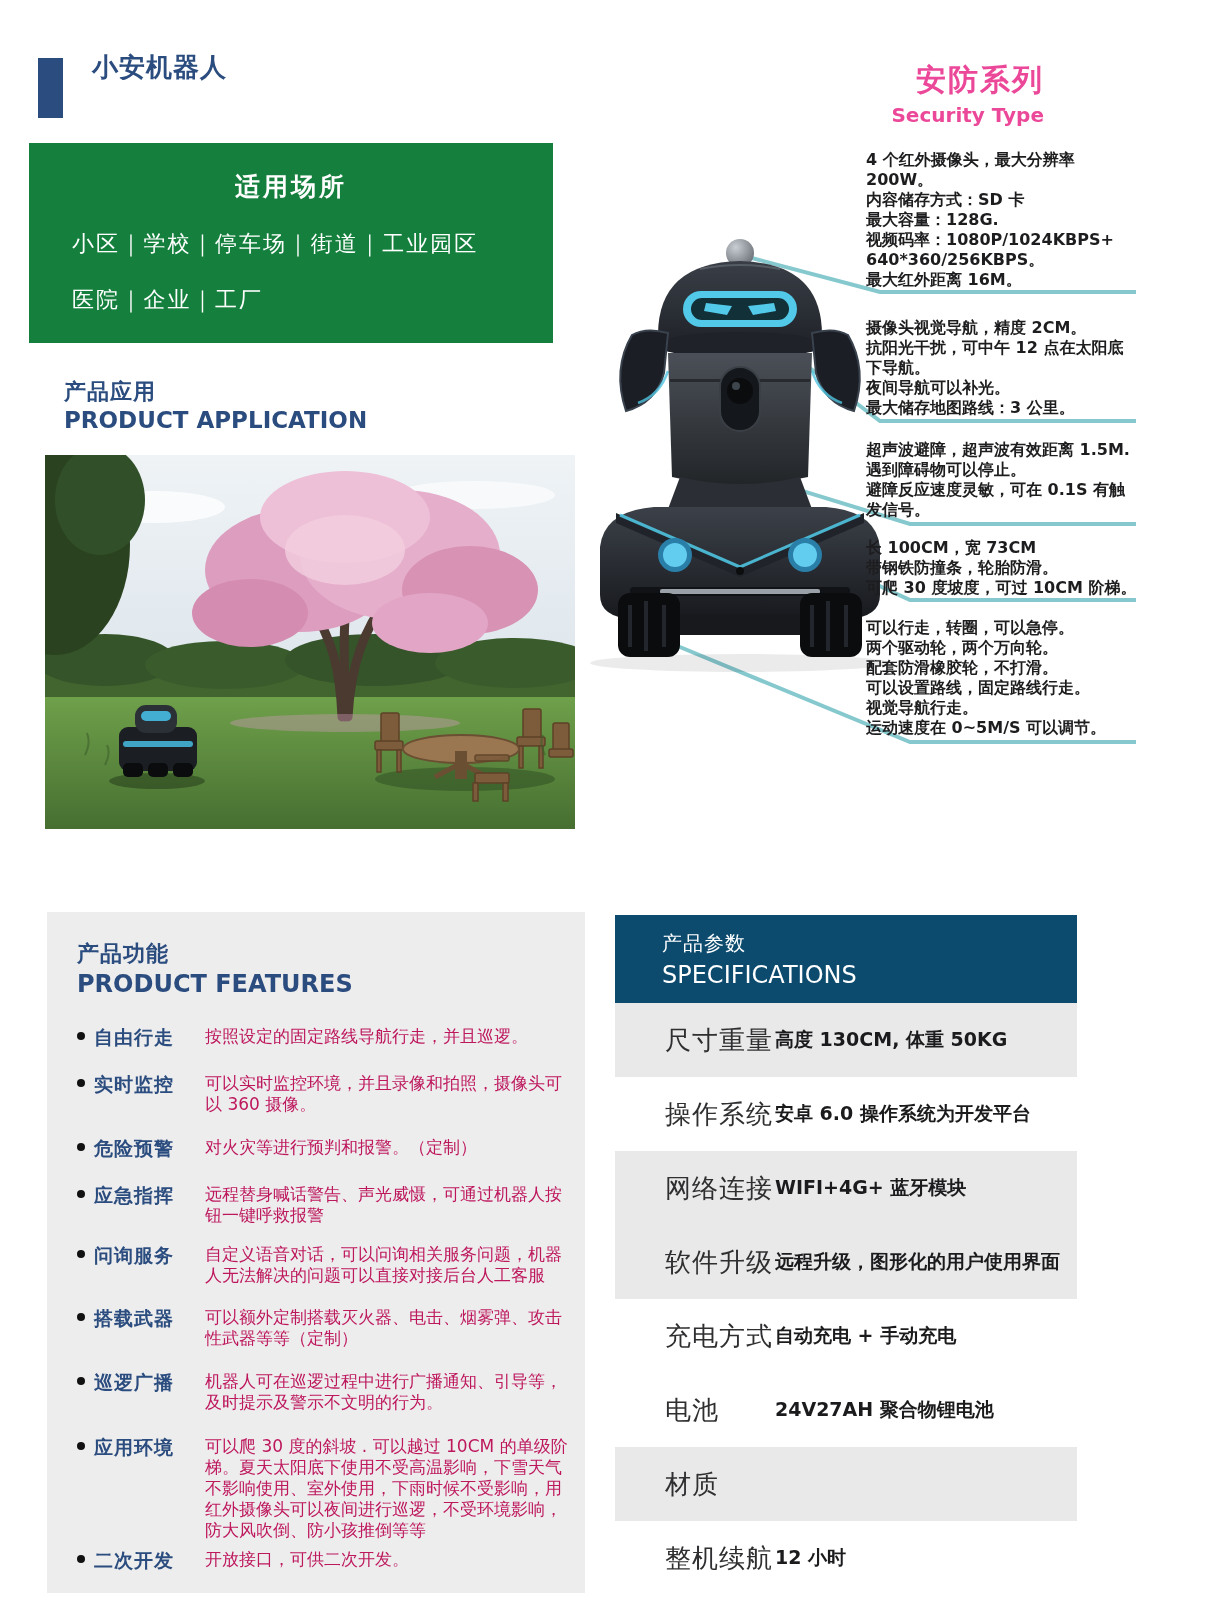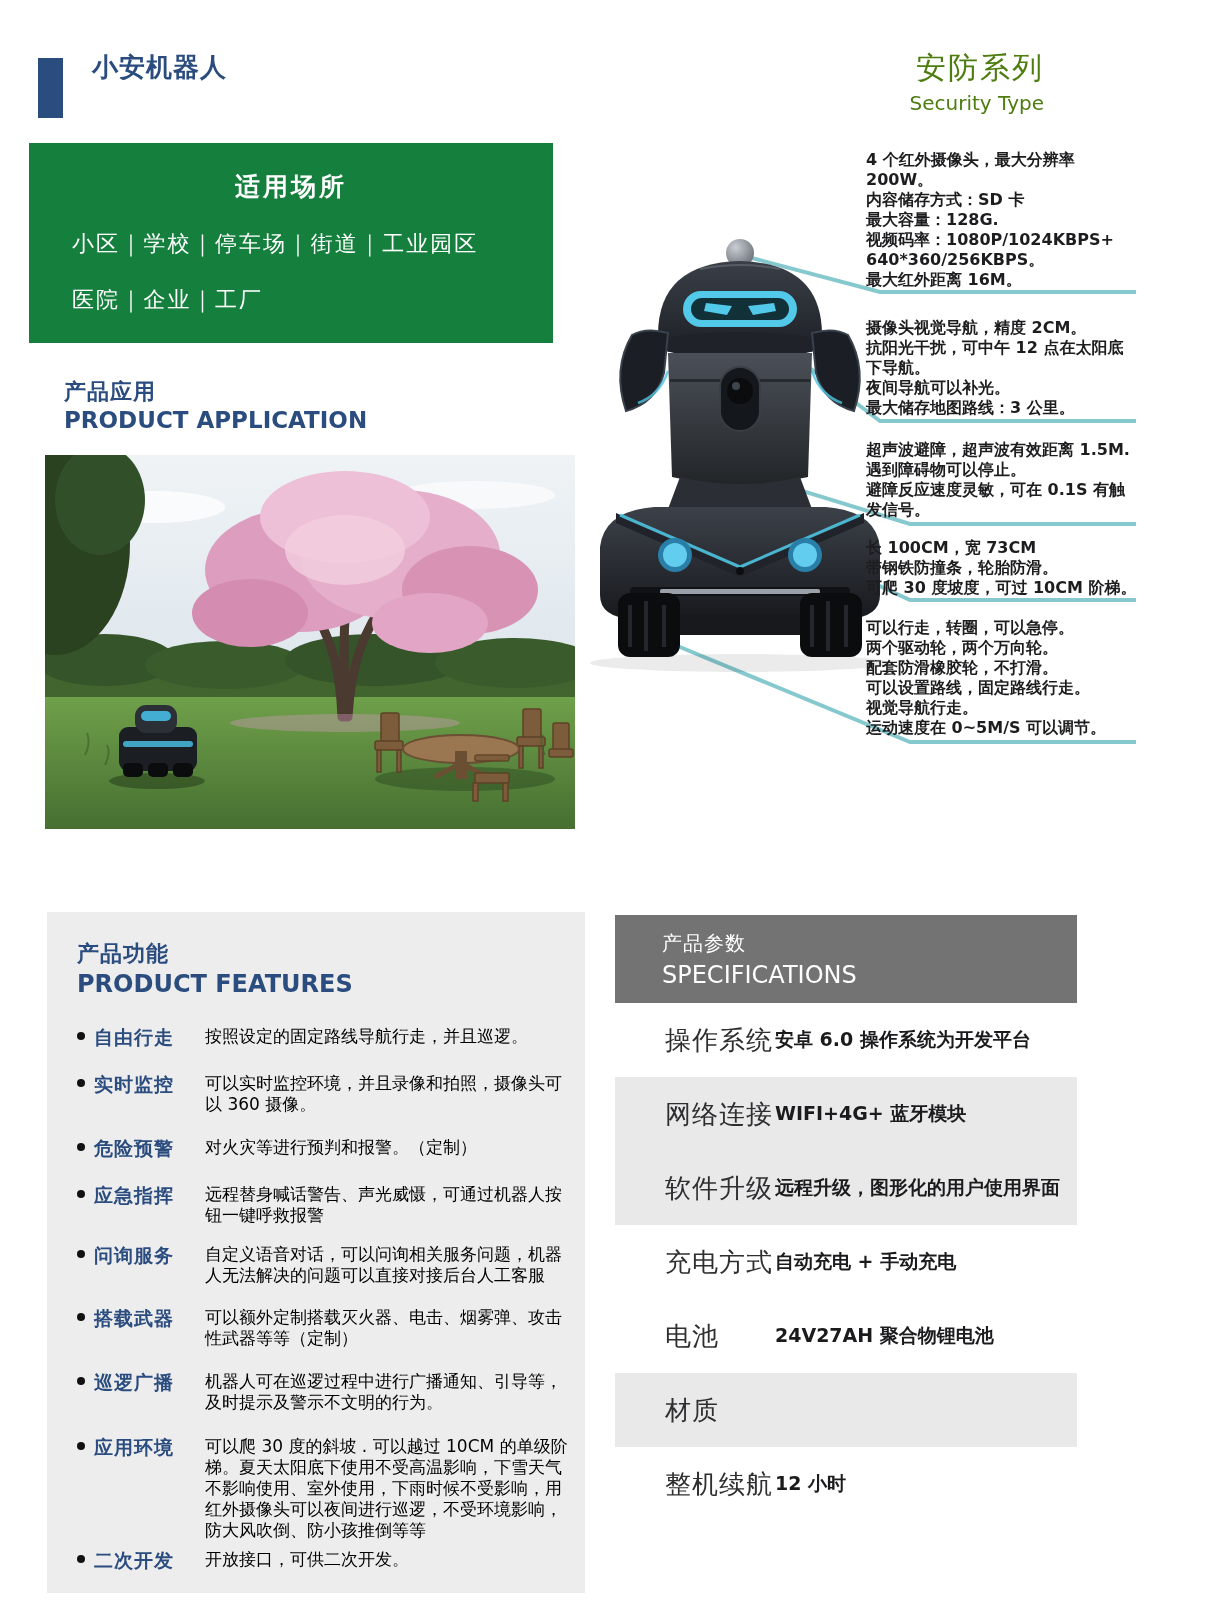--- a/index.html
+++ b/index.html
@@ -5,21 +5,21 @@
   html,body{margin:0;padding:0;background:#ffffff;}
   .page{position:relative;width:1136px;height:1620px;background:#ffffff;overflow:hidden;
         font-family:"DejaVu Sans","Liberation Sans",sans-serif;}
   .abs{position:absolute;}
 
   
   .brand-square{left:38px;top:58px;width:25px;height:60px;background:#2b4c7e;}
   .brand-text{left:92px;top:52px;color:#2b4c7e;font-weight:bold;line-height:1.2;}
   .brand-zh{font-size:26px;letter-spacing:1px;}
   .brand-en{font-size:24px;}
-  .series{top:48px;right:92px;text-align:right;color:#4d7c0f;font-weight:normal;}
+  .series{top:60px;right:92px;text-align:right;color:#ec4899;font-weight:bold;}
   .series-zh{font-size:30px;letter-spacing:2px;}
   .series-en{font-size:20px;margin-top:2px;}
   .series-arrow{left:1146px;top:57px;width:46px;height:56px;background:#f9b606;
                 clip-path:polygon(100% 0,100% 100%,0 50%);}
 
   
   .scenes{left:29px;top:143px;width:524px;height:200px;background:#15803d;color:#fff;}
   .scenes-title{text-align:center;padding-top:27px;font-size:25px;font-weight:bold;letter-spacing:3px;}
   .scenes-line1{margin:26px 0 0 43px;font-size:22px;letter-spacing:2px;}
   .scenes-line2{margin:26px 0 0 43px;font-size:22px;letter-spacing:2px;}
@@ -40,25 +40,25 @@
            font-weight:600;color:#1d1d1f;white-space:pre-line;}
 
   
   .features{left:47px;top:912px;width:538px;height:681px;background:#ededee;}
   .feat-head{position:absolute;left:30px;top:28px;color:#2b4c7e;font-weight:bold;line-height:1.3;}
   .feat-zh{font-size:22px;letter-spacing:1px;}
   .feat-en{font-size:24px;}
   .feat-item{position:absolute;left:0;width:538px;}
   .dot{position:absolute;left:30px;top:7px;width:8px;height:8px;border-radius:50%;background:#111;}
   .flabel{position:absolute;left:47px;top:0;font-size:19px;font-weight:bold;color:#2b4c7e;letter-spacing:1px;}
-  .fdesc{position:absolute;left:158px;top:1px;width:370px;font-size:17px;line-height:21px;color:#000000;}
+  .fdesc{position:absolute;left:158px;top:1px;width:370px;font-size:17px;line-height:21px;color:#be185d;}
 
   
   .specs{left:615px;top:915px;width:462px;}
-  .spec-header{height:88px;background:#737373;color:#fff;padding-left:47px;box-sizing:border-box;
+  .spec-header{height:88px;background:#0c4a6e;color:#fff;padding-left:47px;box-sizing:border-box;
                display:flex;flex-direction:column;justify-content:center;}
   .spec-zh{font-size:20px;letter-spacing:1px;}
   .spec-en{font-size:24px;margin-top:4px;}
   .spec-row{height:74px;display:flex;align-items:center;padding-left:50px;box-sizing:border-box;}
   .spec-row.shaded{background:#e9e9ea;}
   .slabel{width:110px;font-size:26px;color:#2f2f31;letter-spacing:1px;flex:0 0 110px;}
   .svalue{font-size:19px;font-weight:600;color:#1b1b1d;padding-left:0px;}
 </style>
 </head>
 <body>
@@ -308,20 +308,24 @@
       <span class="flabel">二次开发</span>
       <div class="fdesc">开放接口，可供二次开发。</div>
     </div>
   </div>
 
   <div class="abs specs">
     <div class="spec-header">
       <div class="spec-zh">产品参数</div>
       <div class="spec-en">SPECIFICATIONS</div>
     </div>
+    <div class="spec-row shaded">
+      <div class="slabel">尺寸重量</div>
+      <div class="svalue">高度 130CM, 体重 50KG</div>
+    </div>
     <div class="spec-row">
       <div class="slabel">操作系统</div>
       <div class="svalue">安卓 6.0 操作系统为开发平台</div>
     </div>
     <div class="spec-row shaded">
       <div class="slabel">网络连接</div>
       <div class="svalue">WIFI+4G+ 蓝牙模块</div>
     </div>
     <div class="spec-row shaded">
       <div class="slabel">软件升级</div>

